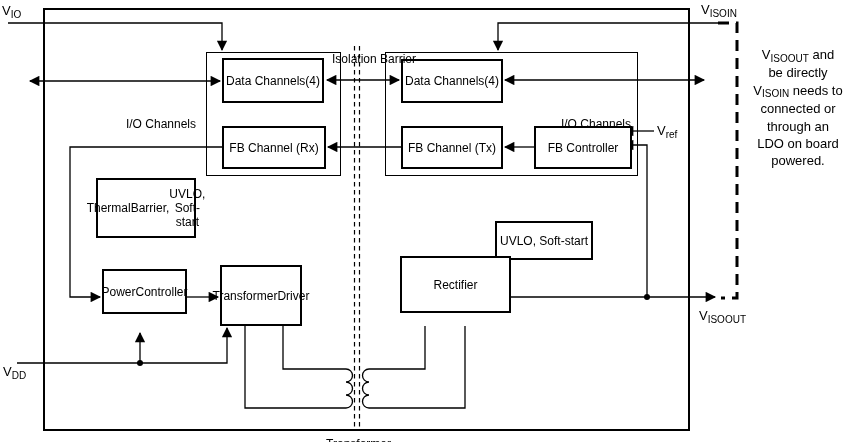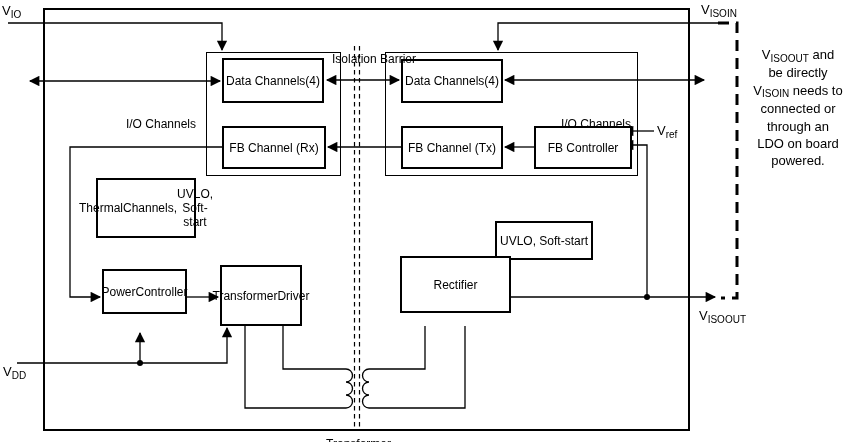--- a/index.html
+++ b/index.html
@@ -105,21 +105,21 @@
     <div>(4)</div>
   </div>
   <div class="box" style="left:401px;top:126px;width:102px;height:43px">
     <div>FB Channel (Tx)</div>
   </div>
   <div class="box" style="left:534px;top:126px;width:98px;height:43px">
     <div>FB Controller</div>
   </div>
   <div class="box" style="left:96px;top:178px;width:100px;height:60px">
     <div>Thermal</div>
-    <div>Channels,</div>
+    <div>Barrier,</div>
     <div>UVLO, Soft-start</div>
   </div>
   <div class="box" style="left:495px;top:221px;width:98px;height:39px">
     <div>UVLO, Soft-start</div>
   </div>
   <div class="box" style="left:102px;top:269px;width:85px;height:45px">
     <div>Power</div>
     <div>Controller</div>
   </div>
   <div class="box" style="left:220px;top:265px;width:82px;height:61px">

